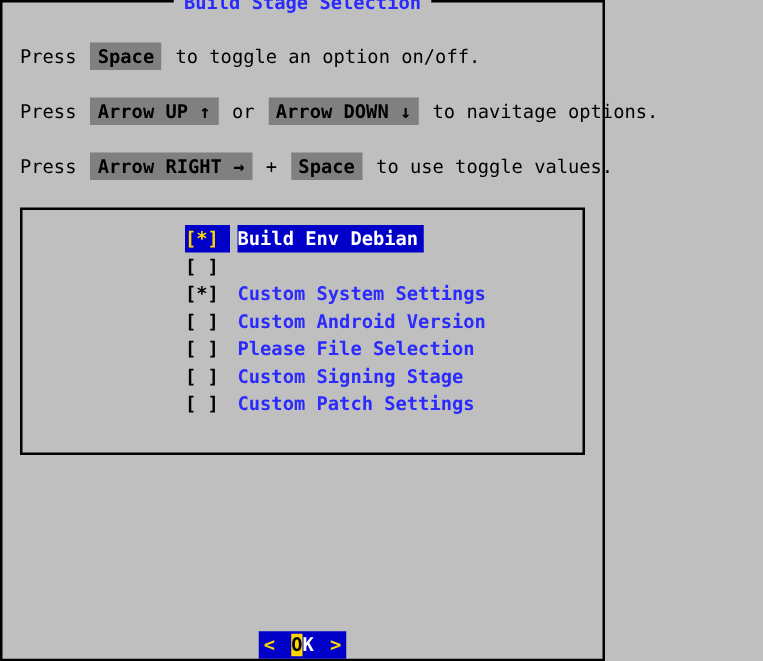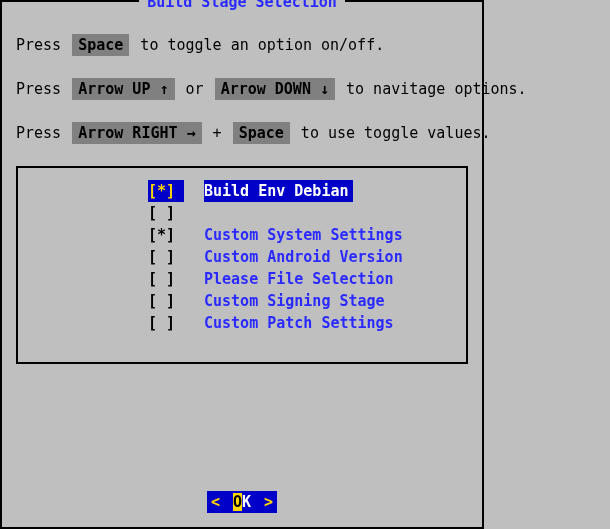--- a/index.html
+++ b/index.html
@@ -74,33 +74,33 @@
     font-weight: bold;
   }
   .chk.sel-on {
     background: #0000c8;
     color: #ffd700;
   }
   .chk.unsel {
     color: #000;
   }
   .opt {
-    margin-left: 20px;
+    margin-left: 6px;
     font-weight: bold;
     color: #2a2aff;
   }
   .opt.sel-on {
     background: #0000c8;
     color: #fff;
     padding-right: 4px;
   }
   .btnbar {
     position: absolute;
     left: 0;
-    bottom: 14px;
+    bottom: 0;
     width: 100%;
     display: flex;
     justify-content: center;
     gap: 120px;
   }
   .btn {
     font-weight: bold;
   }
   .btn.ok-btn {
     background: #0000c8;

